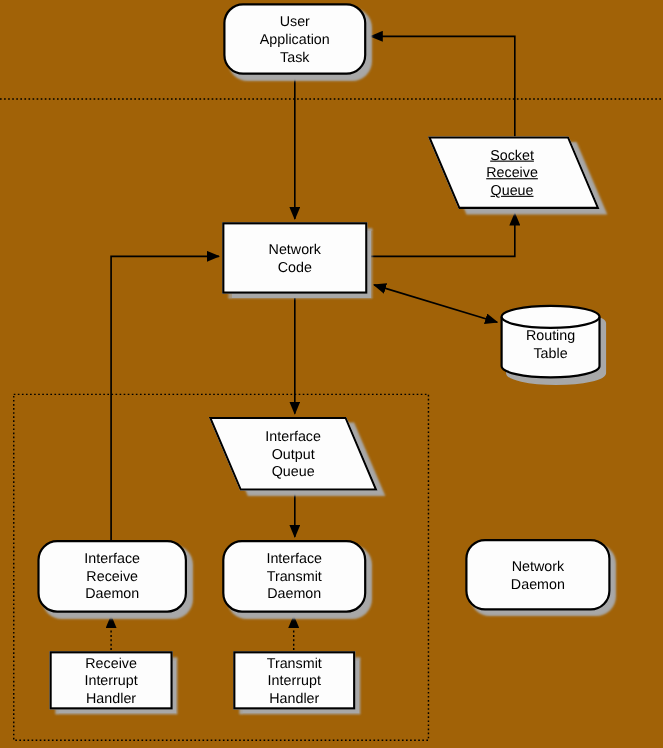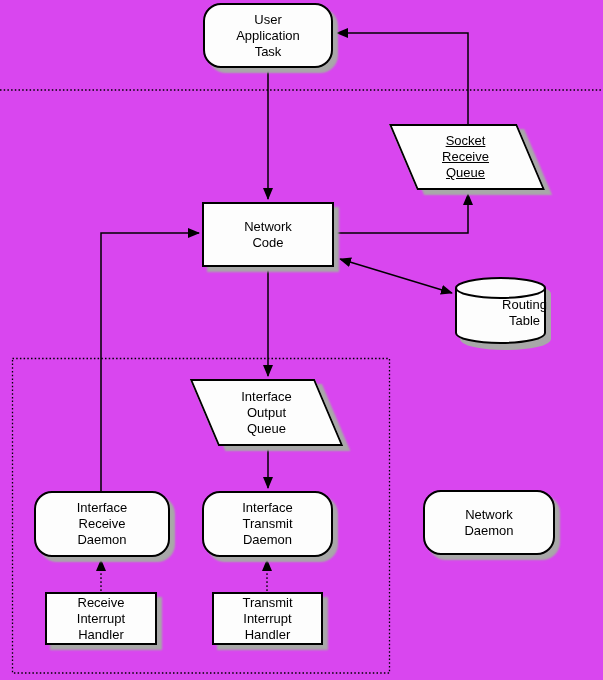--- a/index.html
+++ b/index.html
@@ -1,20 +1,20 @@
 <!DOCTYPE html>
 <html><head>
 <meta charset="utf-8">
 <style>
   html, body { margin: 0; padding: 0; background: #ffffff; }
   .stage {
     position: relative;
     width: 603px;
     height: 680px;
-    background: #d946ef;
+    background: #a16207;
     font-family: "Liberation Sans", sans-serif;
     overflow: hidden;
   }
   .wires {
     position: absolute;
     left: 0; top: 0;
     z-index: 1;
   }
   .shape {
     position: absolute;
@@ -123,21 +123,21 @@
 Application
 Task</div>
 
   <div class="label" style="left:401px; top:124px; width:129px; height:66px;text-decoration:underline;">Socket
 Receive
 Queue</div>
 
   <div class="label" style="left:202px; top:202px; width:132px; height:65px;">Network
 Code</div>
 
-  <div class="label" style="left:480px; top:285px; width:89px; height:55px;">Routing
+  <div class="label" style="left:456px; top:285px; width:89px; height:55px;">Routing
 Table</div>
 
   <div class="label" style="left:202px; top:379px; width:129px; height:67px;">Interface
 Output
 Queue</div>
 
   <div class="label" style="left:34px; top:491px; width:136px; height:66px;">Interface
 Receive
 Daemon</div>
 

